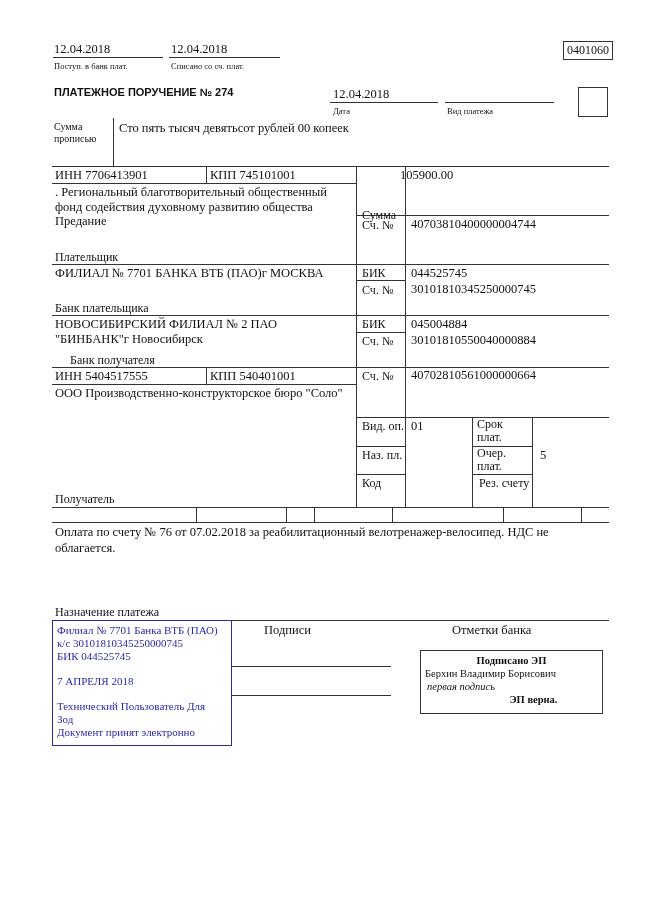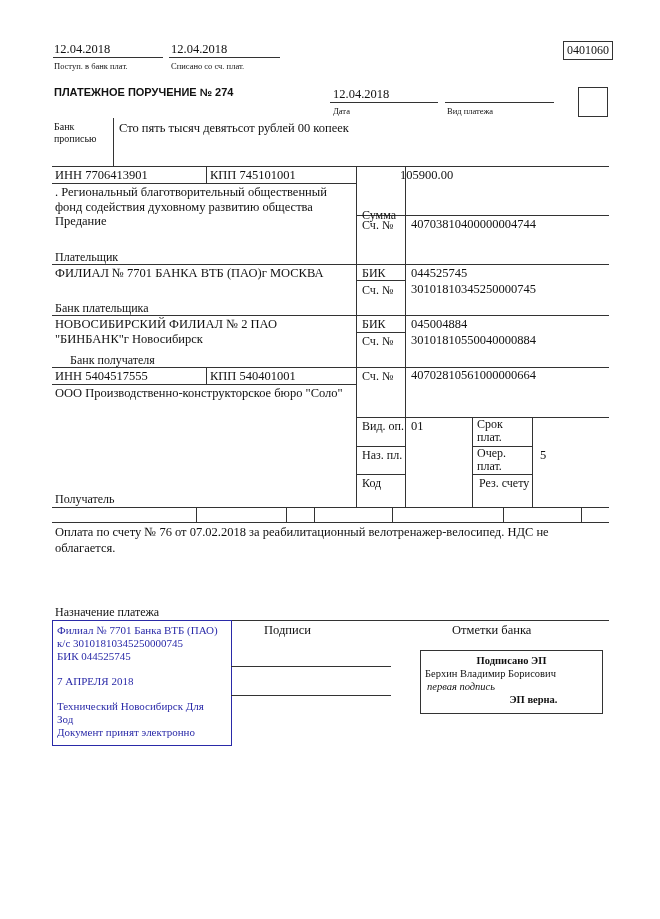--- a/index.html
+++ b/index.html
@@ -32,21 +32,21 @@
 <div class="abs t13 nowrap" style="left:333px;top:87px;">12.04.2018</div>
 <div class="hl" style="left:330px;top:102px;width:108px;"></div>
 <div class="abs t9 nowrap" style="left:333px;top:106px;">Дата</div>
 
 <div class="abs t13 nowrap" style="left:447px;top:87px;"></div>
 <div class="hl" style="left:445px;top:102px;width:109px;"></div>
 <div class="abs t9 nowrap" style="left:447px;top:106px;">Вид платежа</div>
 
 <div class="abs" style="left:578px;top:87px;width:28px;height:28px;border:1px solid #333;"></div>
 
-<div class="abs t9" style="left:54px;top:121px;width:56px;line-height:12px;font-size:10px;">Банк прописью</div>
+<div class="abs t9" style="left:54px;top:121px;width:56px;line-height:12px;font-size:10px;">Сумма прописью</div>
 <div class="vl" style="left:113px;top:118px;height:48px;"></div>
 <div class="abs t13 nowrap" style="left:119px;top:121px;">Сто пять тысяч девятьсот рублей 00 копеек</div>
 
 <div class="hl" style="left:52px;top:166px;width:557px;"></div>
 <div class="hl" style="left:52px;top:183px;width:304px;"></div>
 <div class="hl" style="left:405px;top:215px;width:204px;"></div>
 <div class="hl" style="left:356px;top:215px;width:49px;"></div>
 <div class="hl" style="left:52px;top:264px;width:557px;"></div>
 <div class="hl" style="left:356px;top:280px;width:49px;"></div>
 <div class="hl" style="left:52px;top:315px;width:557px;"></div>
@@ -117,21 +117,21 @@
 <div class="abs t13" style="left:55px;top:524px;width:520px;line-height:16px;">Оплата по счету № 76 от 07.02.2018 за реабилитационный велотренажер-велосипед. НДС не облагается.</div>
 <div class="abs t11 nowrap" style="left:55px;top:605px;">Назначение платежа</div>
 <div class="hl" style="left:52px;top:620px;width:557px;"></div>
 
 <div class="abs blue" style="left:52px;top:620px;width:178px;height:124px;border:1px solid #2a2aa8;font-size:11px;line-height:13px;">
   <div style="padding:3px 0 0 4px;">
     <div class="nowrap">Филиал № 7701 Банка ВТБ (ПАО)</div>
     <div class="nowrap">к/с 30101810345250000745</div>
     <div class="nowrap">БИК 044525745</div>
     <div class="nowrap" style="margin-top:12px;">7 АПРЕЛЯ 2018</div>
-    <div class="nowrap" style="margin-top:12px;">Технический Новосибирск Для</div>
+    <div class="nowrap" style="margin-top:12px;">Технический Пользователь Для</div>
     <div class="nowrap">Зод</div>
     <div class="nowrap">Документ принят электронно</div>
   </div>
 </div>
 
 <div class="abs t13 nowrap" style="left:264px;top:623px;">Подписи</div>
 <div class="hl" style="left:231px;top:666px;width:160px;"></div>
 <div class="hl" style="left:231px;top:695px;width:160px;"></div>
 
 <div class="abs t13 nowrap" style="left:452px;top:623px;">Отметки банка</div>

